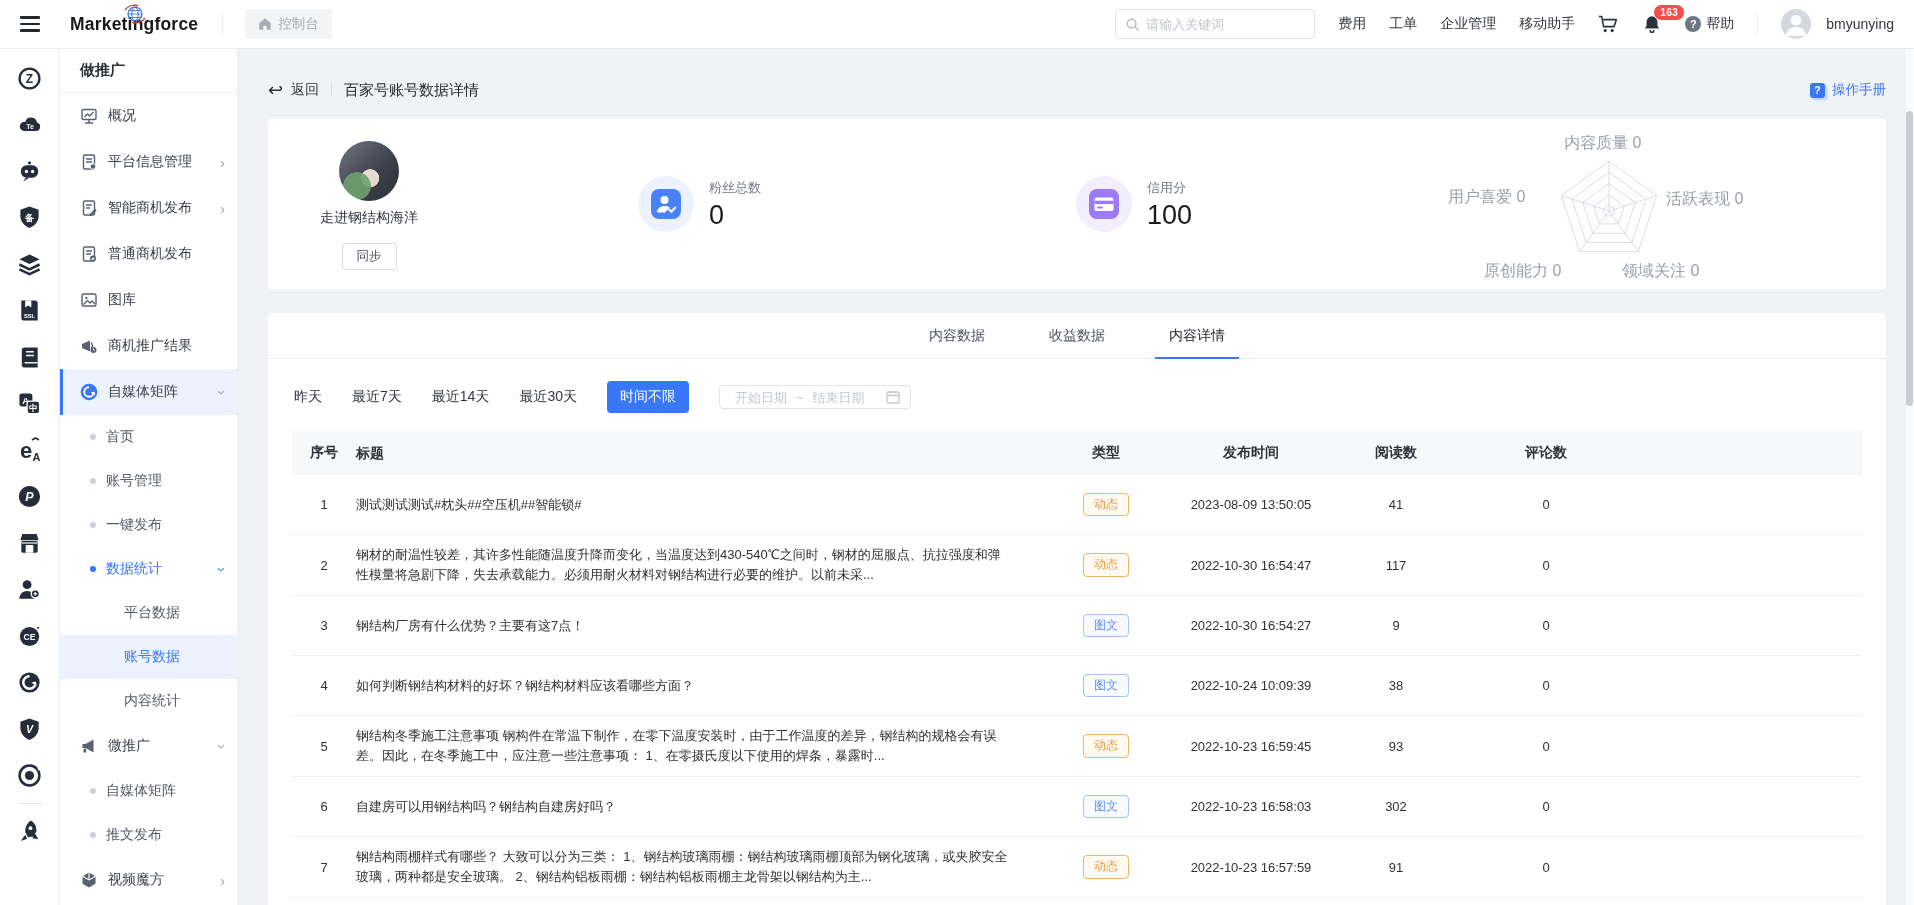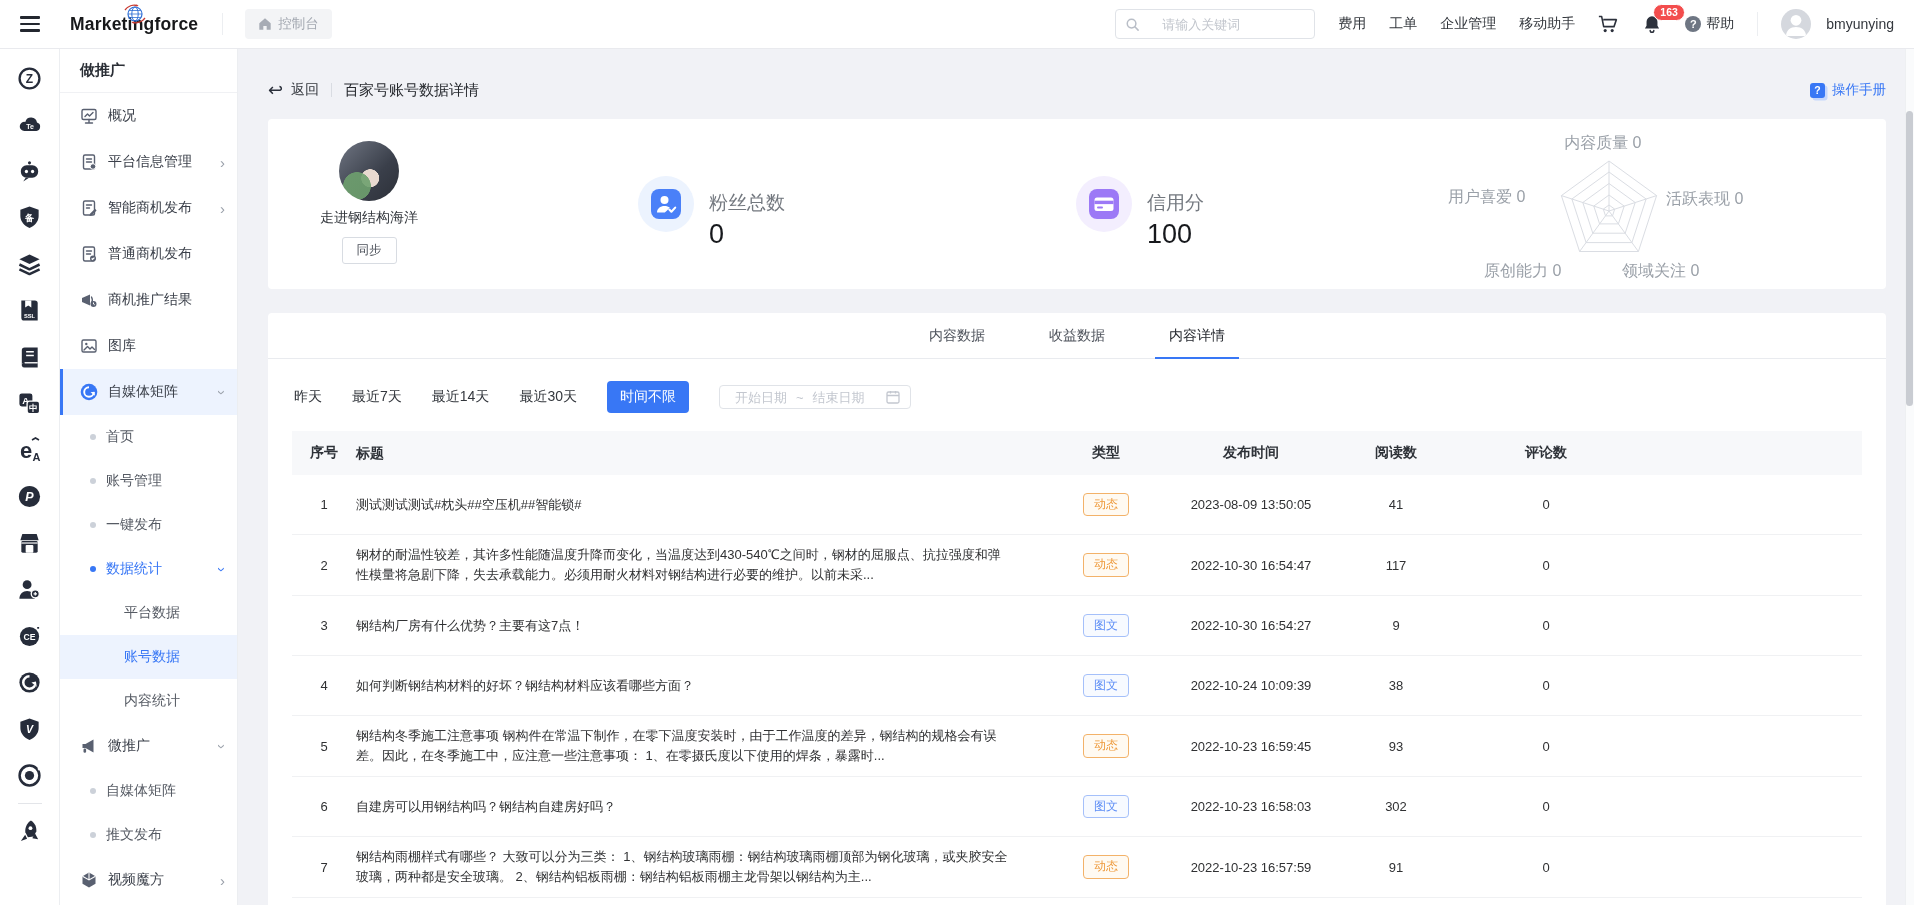--- a/index.html
+++ b/index.html
@@ -12,21 +12,21 @@
 svg{display:block}
 
 .topbar{height:49px;background:#fff;border-bottom:1px solid #e9eaee;display:flex;align-items:center;flex-shrink:0}
 .tb-burger{width:60px;display:flex;flex-direction:column;align-items:center;gap:4px;cursor:pointer}
 .tb-burger i{display:block;width:20px;height:2.5px;background:#23272f;border-radius:1px}
 .logo{position:relative;font-weight:bold;font-size:17.5px;color:#17181a;padding:0 24px 0 10px;letter-spacing:.2px}
 .logo .globe{position:absolute;left:62px;top:-13px}
 .logo-divider{width:1px;height:22px;background:#eceef1}
 .console-btn{margin-left:22px;background:#f3f4f6;color:#a3a8b1;font-size:13.5px;border-radius:4px;height:30px;padding:0 13px;display:flex;align-items:center;gap:6px;cursor:pointer}
 .tb-right{margin-left:auto;display:flex;align-items:center;gap:23px;padding-right:20px}
-.search{width:200px;height:30px;border:1px solid #e0e3e8;border-radius:4px;display:flex;align-items:center;padding:0 9px;gap:22px;background:#fff}
+.search{width:200px;height:30px;border:1px solid #e0e3e8;border-radius:4px;display:flex;align-items:center;padding:0 9px;gap:6px;background:#fff}
 .search input{border:none;outline:none;flex:1;font-size:13px;color:#333;min-width:0}
 .search input::placeholder{color:#c2c6cd}
 .tb-link{font-size:14px;color:#33373d;cursor:pointer;white-space:nowrap}
 .bell-wrap{position:relative;cursor:pointer}
 .badge163{position:absolute;top:-10px;left:11px;background:#f34d4d;color:#fff;font-size:10.5px;padding:1.5px 6px;border-radius:9px;border:1px solid #fff;font-weight:bold}
 .help-wrap{display:flex;align-items:center;gap:5px;cursor:pointer}
 .help-q{width:16px;height:16px;border-radius:50%;background:#6e7683;color:#fff;font-size:11px;display:flex;align-items:center;justify-content:center;font-weight:bold}
 .tb-divider{width:1px;height:24px;background:#eceef1}
 .userbox{display:flex;align-items:center;gap:15px;cursor:pointer}
 .tb-avatar{width:30px;height:30px;border-radius:50%;background:#d5d8de;overflow:hidden}
@@ -63,26 +63,26 @@
 .manual{margin-left:auto;color:var(--blue);font-size:13.5px;display:flex;align-items:center;gap:7px;cursor:pointer}
 .manual-icon{width:15px;height:15px;background:var(--blue);border-radius:3px;color:#fff;font-size:10.5px;font-weight:bold;display:flex;align-items:center;justify-content:center;box-shadow:2.5px 2.5px 0 0 #c6d7fc}
 
 .card1{background:#fff;border-radius:4px;height:170px;position:relative;margin-bottom:24px}
 .pblock{position:absolute;left:31px;top:22px;width:140px;text-align:center}
 .pavatar{width:60px;height:60px;border-radius:50%;margin:0 auto;background:
   radial-gradient(circle at 30% 75%,rgba(110,160,110,.9) 0 22%,transparent 23%),
   radial-gradient(circle at 52% 62%,#e8d9cf 0 18%,transparent 19%),
   linear-gradient(135deg,#6f7582 0%,#3a3f4a 60%,#2c3038 100%)}
 .pname{font-size:14px;color:#33373d;margin-top:8px;white-space:nowrap}
-.sync-btn{margin-top:10px;display:inline-block;border:1px solid #d8dce2;border-radius:3px;font-size:12.5px;color:#4a4f58;padding:4px 14px;background:#fff;cursor:pointer}
+.sync-btn{margin-top:16px;display:inline-block;border:1px solid #d8dce2;border-radius:3px;font-size:12.5px;color:#4a4f58;padding:4px 14px;background:#fff;cursor:pointer}
 .stat{position:absolute;top:57px;display:flex;gap:15px}
 .stat.fans{left:370px}.stat.credit{left:808px}
 .stat-ic{width:56px;height:56px;border-radius:50%;display:flex;align-items:center;justify-content:center;flex-shrink:0}
 .stat.fans .stat-ic{background:#ecf3fe}.stat.credit .stat-ic{background:#f3eefe}
-.stat-label{font-size:19px;color:#73787f;margin-top:14px}
+.stat-label{font-size:13px;color:#73787f;margin-top:3px}
 .stat-value{font-size:27px;color:#17191d;margin-top:3px;font-weight:500}
 .radar{position:absolute;right:112px;top:6px;width:330px;height:160px}
 .radar svg{position:absolute;left:0;top:0}
 .rlabel{position:absolute;font-size:16px;color:#9aa0a8;white-space:nowrap}
 .rl-top{left:50%;top:8px;transform:translateX(-58%)}
 .rl-right{left:222px;top:64px}
 .rl-left{left:4px;top:62px}
 .rl-bl{left:40px;top:136px}
 .rl-br{left:178px;top:136px}
 
@@ -355,37 +355,37 @@
             <path class="ic-stroke" d="M6.5 6h5M6.5 9h4"></path>
             <circle cx="13" cy="13.5" r="3" fill="#596070"></circle>
             <path d="M11.6 13.5l1 1 1.8-1.9" stroke="#fff" stroke-width="1.1" fill="none"></path>
           </svg>
         </span>
       <span>普通商机发布</span>
     </div>
     <div class="mi">
       <span class="ic">
           <svg width="18" height="18" viewBox="0 0 18 18">
+            <rect class="ic-stroke" x="2" y="3" width="14" height="12" rx="1.5"></rect>
+            <circle cx="6.3" cy="7" r="1.2" fill="#596070"></circle>
+            <path class="ic-stroke" d="M4 13l3.5-3.5 2.5 2.5 2-2 2.5 2.5"></path>
+          </svg>
+        </span>
+      <span>图库</span>
+    </div>
+    <div class="mi">
+      <span class="ic">
+          <svg width="18" height="18" viewBox="0 0 18 18">
             <path d="M2 7v4l8 3.5v-11z" fill="#596070"></path>
             <path class="ic-stroke" d="M11.5 6a6 6 0 0 1 0 6"></path>
             <circle cx="13.5" cy="13" r="3" fill="#596070"></circle>
             <path d="M13.5 11.5V13l1.2.8" stroke="#fff" stroke-width="1" fill="none"></path>
           </svg>
         </span>
       <span>商机推广结果</span>
-    </div>
-    <div class="mi">
-      <span class="ic">
-          <svg width="18" height="18" viewBox="0 0 18 18">
-            <rect class="ic-stroke" x="2" y="3" width="14" height="12" rx="1.5"></rect>
-            <circle cx="6.3" cy="7" r="1.2" fill="#596070"></circle>
-            <path class="ic-stroke" d="M4 13l3.5-3.5 2.5 2.5 2-2 2.5 2.5"></path>
-          </svg>
-        </span>
-      <span>图库</span>
     </div>
     <div class="mi active">
       <span class="ic">
           <svg width="18" height="18" viewBox="0 0 18 18">
             <circle cx="9" cy="9" r="8.3" fill="#3877f5"></circle>
             <path d="M9 4.2a4.8 4.8 0 1 0 4.8 4.8" fill="none" stroke="#fff" stroke-width="1.9"></path>
             <path d="M10.5 9.3l4.5 3.4-.6-4z" fill="#fff"></path>
           </svg>
         </span>
       <span>自媒体矩阵</span>

